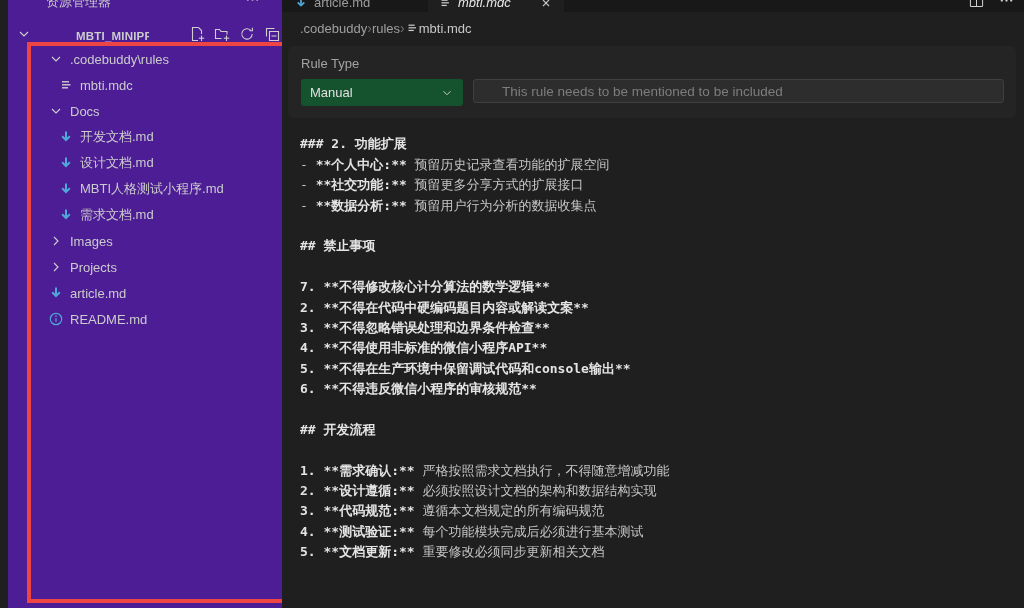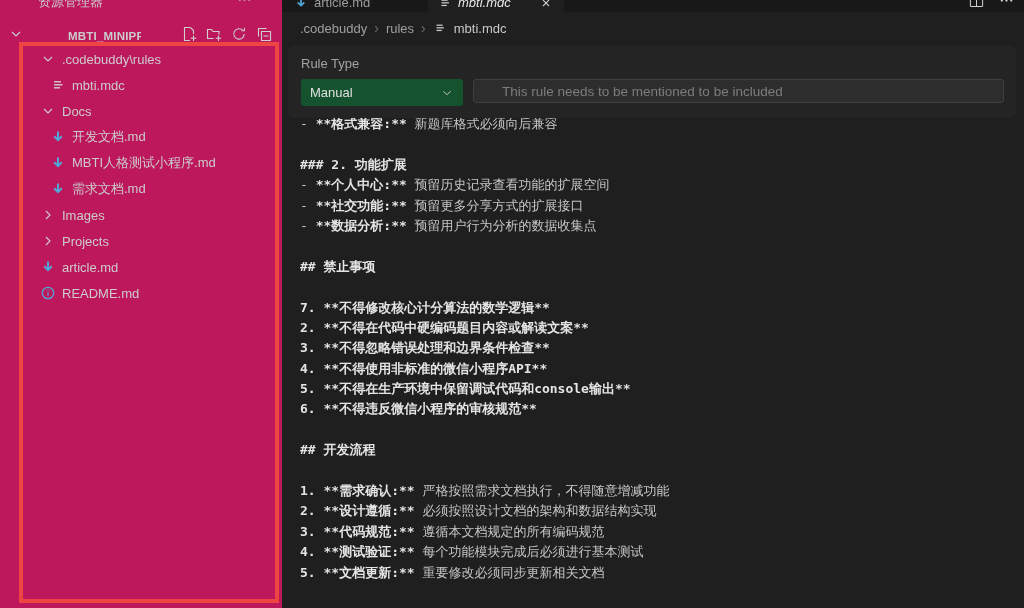--- a/index.html
+++ b/index.html
@@ -4,21 +4,21 @@
 <style>
   * { margin:0; padding:0; box-sizing:border-box; }
   html,body { width:1024px; height:608px; overflow:hidden; }
   body {
     position:relative; background:#1f1f1f; color:#cccccc;
     font-family:"Liberation Sans", sans-serif; font-size:13px;
   }
   svg { display:block; }
 
   
-  #sidebar { position:absolute; left:0; top:0; width:282px; height:608px; background:#be185d; }
+  #sidebar { position:absolute; left:8px; top:0; width:282px; height:608px; background:#4c1d95; }
   .sb-header { position:relative; height:10px; overflow:hidden; }
   .sb-header .sb-title { position:absolute; left:38px; top:-7px; font-size:13px; color:#cccccc; }
   .sb-header .sb-more { position:absolute; right:30px; top:-9px; }
   .sb-project { display:flex; align-items:flex-end; height:32px; padding:0 10px 0 8px;gap:40px; }
   .sb-project .proj-name { font-weight:bold; font-size:11.5px; letter-spacing:.2px; margin-left:4px; flex:1 1 auto;
                            white-space:nowrap; overflow:hidden; }
   .proj-actions { display:flex; align-items:center; gap:9px; }
   .icon-btn { width:16px; height:16px; display:flex; align-items:center; justify-content:center; cursor:pointer; }
   .tree-box { position:absolute; left:19px; top:42px; width:260px; height:561px;
               border:4px solid #ef4444; overflow:hidden; }
@@ -33,21 +33,21 @@
   .tabstrip { position:absolute; left:0; top:0; right:0; height:12px; background:#181818; }
   .tab { position:absolute; top:-18px; height:30px; display:flex; align-items:flex-end; padding:0 10px 1px 10px; cursor:pointer; }
   .tab .tab-inner { display:flex; align-items:center; gap:6px; line-height:16px; }
   .tab-article { left:2px; width:140px; color:#9d9d9d; }
   .tab-mbti { left:146px; width:136px; background:#1f1f1f; color:#e8e8e8; font-style:italic; }
   .tab-mbti .tab-inner { width:100%; }
   .tab-mbti .tab-label { flex:1 1 auto; }
   .editor-actions { position:absolute; right:10px; top:-8px; display:flex; align-items:center; gap:14px; }
 
   .breadcrumb { position:absolute; left:0; top:12px; right:0; height:32px; display:flex; align-items:center;
-                padding-left:18px; color:#9f9f9f; font-size:13px; gap:7px; background:#1f1f1f; }
+                padding-left:18px; color:#9f9f9f; font-size:13px; background:#1f1f1f; }
   .breadcrumb .crumb { cursor:pointer; }
   .breadcrumb .crumb-last { color:#c8c8c8; }
   .breadcrumb .sep { color:#6f6f6f; font-size:14px; }
   .breadcrumb .ticon { display:flex; }
 
   .rule-panel { position:absolute; left:6px; right:8px; top:46px; height:72px; background:#242424; border-radius:6px; }
   .rule-label { position:absolute; left:13px; top:10px; font-size:13px; color:#a3a3a3; }
   .rule-controls { position:absolute; left:13px; right:12px; top:33px; height:28px; display:flex; gap:10px; }
   .rule-select { width:162px; height:27px; background:#14532d; border-radius:3px; display:flex; align-items:center;
                  padding:0 9px; color:#e0e0e0; cursor:pointer; }
@@ -142,20 +142,29 @@
         <span class="tlabel">Docs</span>
       </div>
       <div class="tree-row lvl1">
         <span class="ticon">
           <svg width="16" height="16" viewBox="0 0 16 16" fill="none" stroke="#4fa8d8" stroke-width="2">
             <path d="M8 2.5v8"></path>
             <path d="M4.2 7.3L8 11l3.8-3.7"></path>
           </svg>
         </span>
         <span class="tlabel">开发文档.md</span>
+      </div>
+      <div class="tree-row lvl1">
+        <span class="ticon">
+          <svg width="16" height="16" viewBox="0 0 16 16" fill="none" stroke="#4fa8d8" stroke-width="2">
+            <path d="M8 2.5v8"></path>
+            <path d="M4.2 7.3L8 11l3.8-3.7"></path>
+          </svg>
+        </span>
+        <span class="tlabel">设计文档.md</span>
       </div>
       <div class="tree-row lvl1">
         <span class="ticon">
           <svg width="16" height="16" viewBox="0 0 16 16" fill="none" stroke="#4fa8d8" stroke-width="2">
             <path d="M8 2.5v8"></path>
             <path d="M4.2 7.3L8 11l3.8-3.7"></path>
           </svg>
         </span>
         <span class="tlabel">MBTI人格测试小程序.md</span>
       </div>
@@ -279,21 +288,20 @@
               <path d="M4 6l4 4 4-4"></path>
             </svg>
           </span>
       </div>
       <input class="rule-input" type="text" placeholder="This rule needs to be mentioned to be included" style="">
     </div>
   </div>
 
   <div class="code">
     <div class="code-inner">
-        <div class="line"><span>- </span><span class="b">**格式兼容:**</span><span> 新题库格式必须向后兼容</span></div>
         <div class="line">&nbsp;</div>
         <div class="line"><span class="b">### 2. 功能扩展</span></div>
         <div class="line"><span>- </span><span class="b">**个人中心:**</span><span> 预留历史记录查看功能的扩展空间</span></div>
         <div class="line"><span>- </span><span class="b">**社交功能:**</span><span> 预留更多分享方式的扩展接口</span></div>
         <div class="line"><span>- </span><span class="b">**数据分析:**</span><span> 预留用户行为分析的数据收集点</span></div>
         <div class="line">&nbsp;</div>
         <div class="line"><span class="b">## 禁止事项</span></div>
         <div class="line">&nbsp;</div>
         <div class="line"><span class="b">7. **不得修改核心计分算法的数学逻辑**</span></div>
         <div class="line"><span class="b">2. **不得在代码中硬编码题目内容或解读文案**</span></div>

